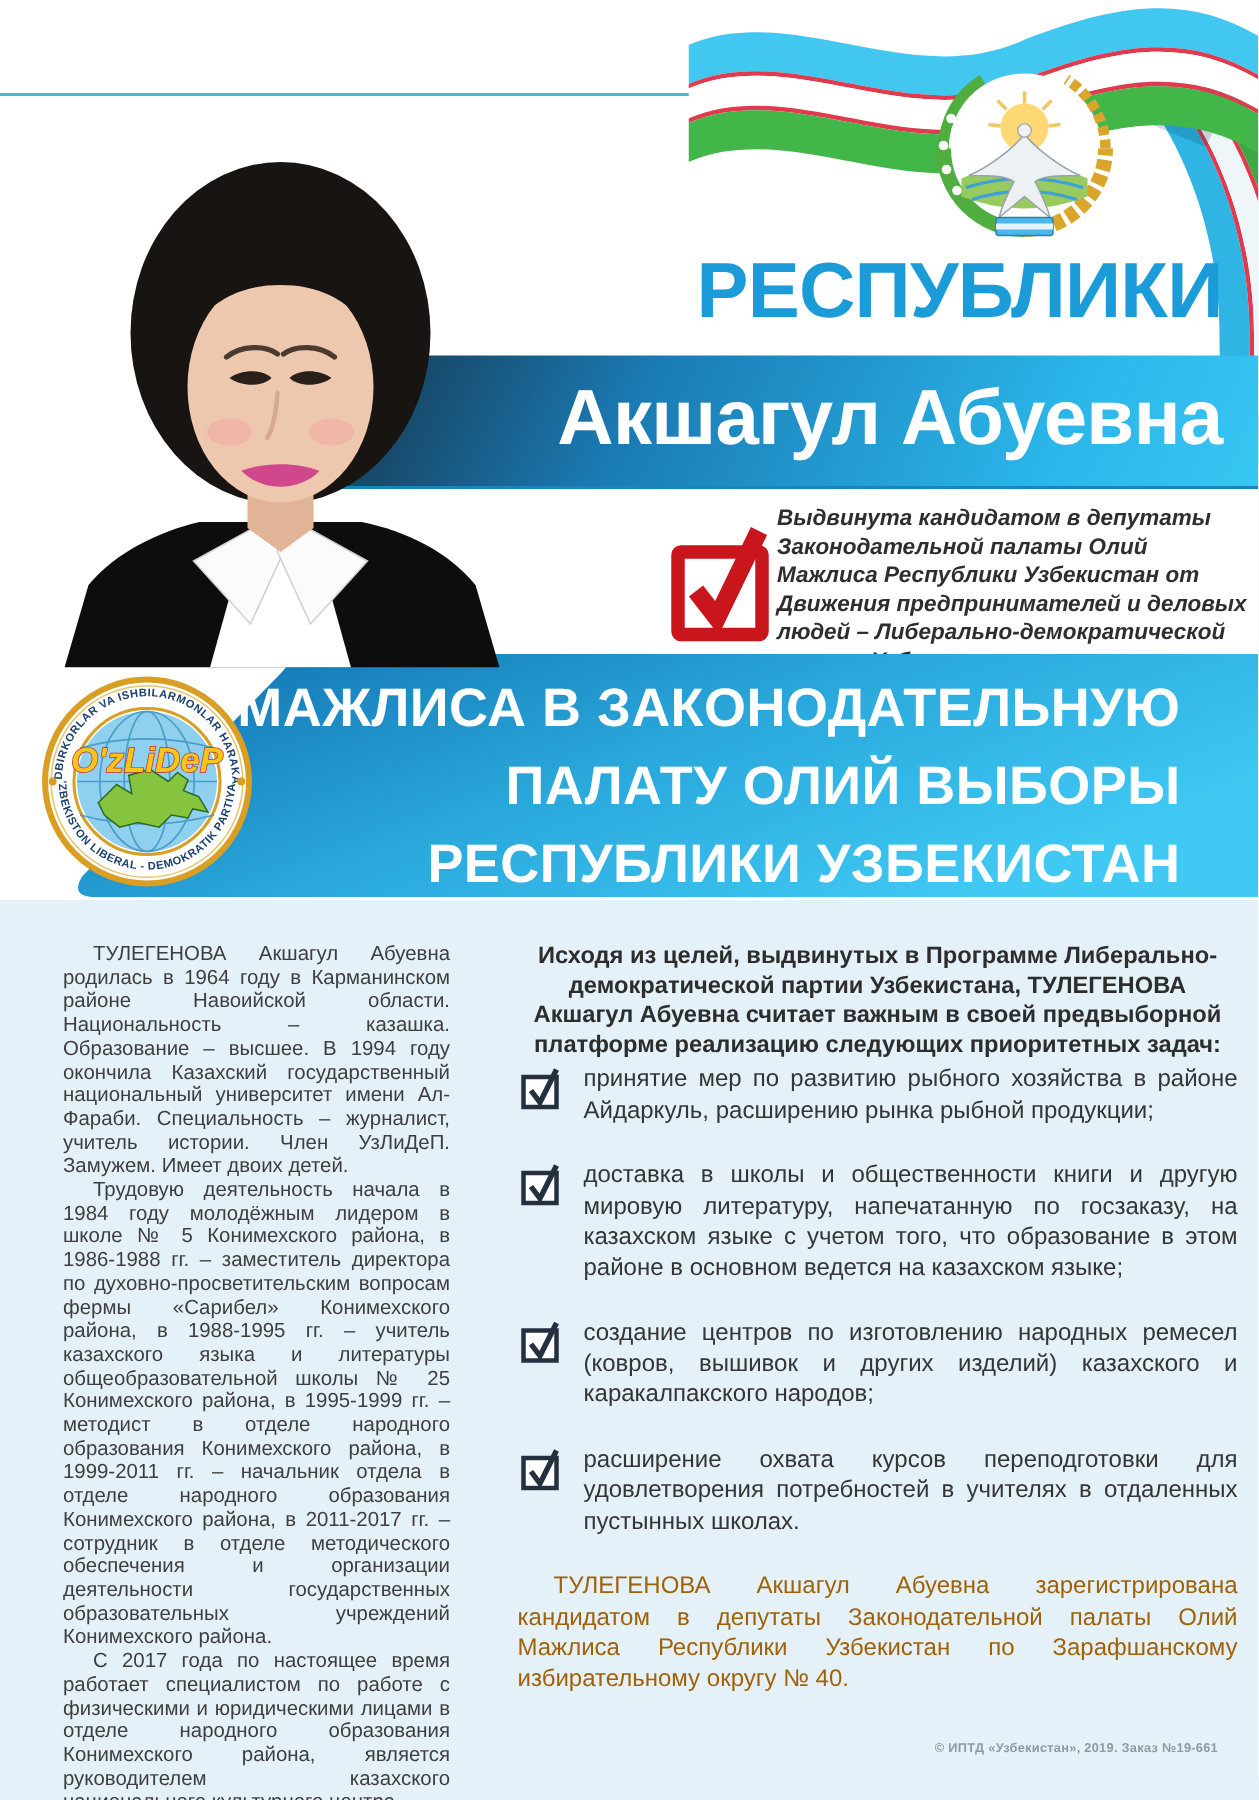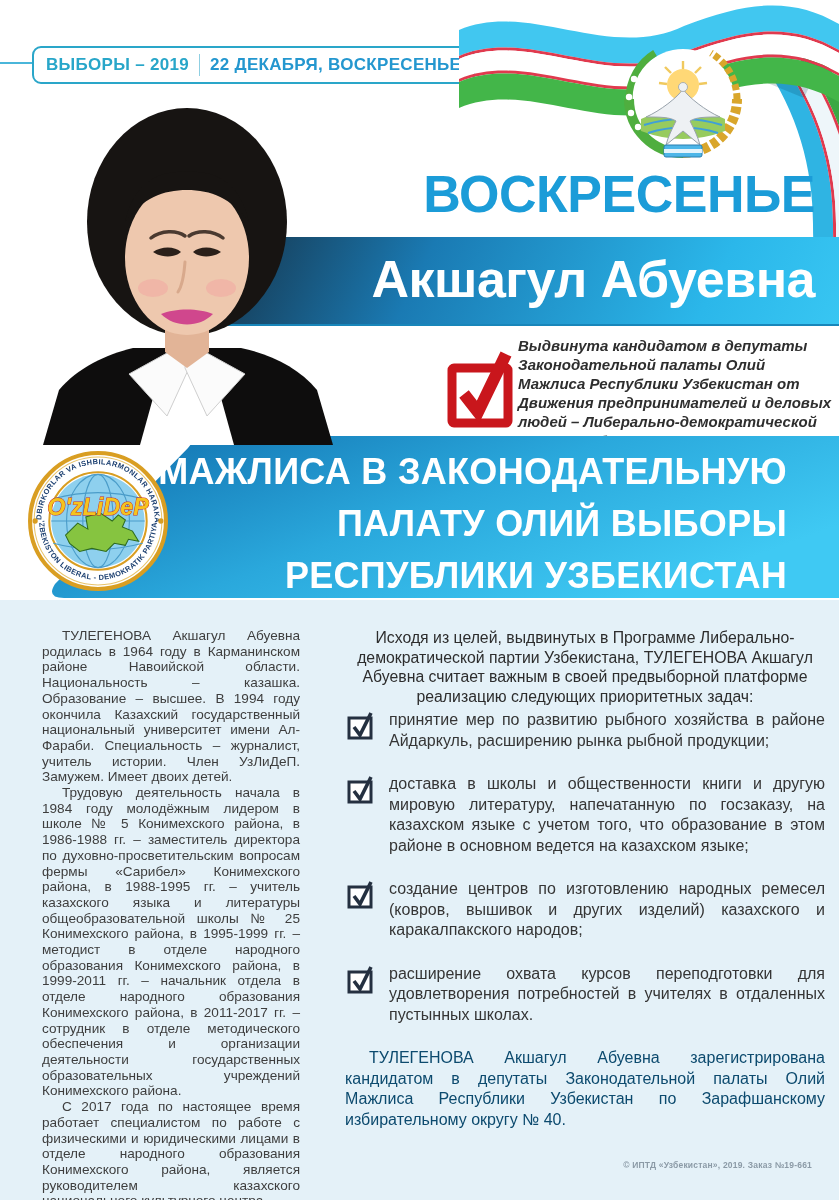--- a/index.html
+++ b/index.html
@@ -41,41 +41,36 @@
   .banner-text div{font-size:36px;line-height:52px;font-weight:700;color:#ffffff;letter-spacing:.3px;}
 
   .party-logo{position:absolute;left:27px;top:450px;width:142px;height:142px;z-index:3;}
 
   
   .content-bg{position:absolute;left:0;top:600px;width:839px;height:600px;background:#e4f1f8;}
   .bio-col{position:absolute;left:42px;top:628px;width:258px;font-size:13.6px;line-height:15.7px;
         text-align:justify;color:#3e3e3e;}
   .bio-col p{margin:0;text-indent:20px;}
   .platform-col{position:absolute;left:345px;top:628px;width:480px;}
-  .platform-intro{font-weight:400;font-size:15.8px;line-height:19.5px;text-align:center;
+  .platform-intro{font-weight:700;font-size:15.8px;line-height:19.5px;text-align:center;
         color:#2d2d2d;padding:0 8px;}
   .platform-list{margin-top:4px;}
   .platform-item{position:relative;padding-left:44px;margin-bottom:23px;font-size:16px;
         line-height:20.5px;text-align:justify;color:#353535;}
   .item-check{position:absolute;left:2px;top:0;width:28px;height:30px;}
   .platform-conclusion{margin-top:4px;font-size:16px;line-height:20.5px;text-align:justify;
-        text-indent:24px;color:#0c4a6e;}
+        text-indent:24px;color:#a16207;}
   .imprint{position:absolute;right:27px;top:1160px;font-size:8.5px;color:#8b9aa6;letter-spacing:.2px;font-weight:bold;}
 </style>
 </head>
 <body>
 
 <div class="page">
 
   <div class="badge-line"></div>
-  <div class="elections-badge">
-    <span class="badge-left">ВЫБОРЫ – 2019</span>
-    <span class="badge-sep"></span>
-    <span class="badge-right">22 ДЕКАБРЯ, ВОСКРЕСЕНЬЕ</span>
-  </div>
 
   <svg class="flag-ribbon" viewBox="0 0 380 320">
 
     <path d="M300,58 C338,108 354,168 354,224 C354,262 358,288 364,310 L384,310 C378,288 374,262 374,224 C374,168 358,108 320,58 Z" fill="#2fb4e3"></path>
     <path d="M320,58 C358,108 374,168 374,224 C374,262 378,288 384,310 L387,310 C381,288 377,262 377,224 C377,168 361,108 323,58 Z" fill="#e03a4e"></path>
     <path d="M323,58 C361,108 377,168 377,224 C377,262 381,288 387,310 L404,310 C398,288 394,262 394,224 C394,168 378,108 340,58 Z" fill="#eef6fa"></path>
     <path d="M340,58 C378,108 394,168 394,224 C394,262 398,288 404,310 L407,310 C401,288 397,262 397,224 C397,168 381,108 343,58 Z" fill="#e03a4e"></path>
     <path d="M343,58 C381,108 397,168 397,224 C397,262 401,288 407,310 L427,310 C421,288 417,262 417,224 C417,168 401,108 363,58 Z" fill="#3aa843"></path>
     <path d="M295,48 L368,48 L345,98 L306,82 Z" fill="#00324f" opacity="0.18"></path>
 
@@ -106,21 +101,21 @@
       <line x1="99" y1="56" x2="91" y2="57"></line>
     </g>
     <path d="M33,92 Q75,72 117,92 L117,104 Q75,120 33,104 Z" fill="#97cb5f"></path>
     <path d="M36,98 Q75,86 114,98 M40,106 Q75,95 110,106" stroke="#3f9fd9" stroke-width="2" fill="none"></path>
     <path d="M75,62 C70,70 52,84 38,90 C52,90 62,90 68,94 C64,102 60,110 58,118 L75,104 L92,118 C90,110 86,102 82,94 C88,90 98,90 112,90 C98,84 80,70 75,62 Z" fill="#eef1f4" stroke="#98a2ab" stroke-width="1"></path>
     <circle cx="75" cy="60" r="4.5" fill="#eef1f4" stroke="#98a2ab" stroke-width="0.8"></circle>
     <rect x="56" y="118" width="38" height="12" rx="2" fill="#4db6e8" stroke="#2a7fb0"></rect>
     <rect x="56" y="122" width="38" height="4" fill="#ffffff" opacity="0.85"></rect>
   </svg>
 
-  <div class="surname">ВОСКРЕСЕНЬЕ</div>
+  <div class="surname">РЕСПУБЛИКИ</div>
   <div class="name-band">
     <span>Акшагул Абуевна</span>
   </div>
 
   <svg class="portrait" viewBox="0 0 305 365">
     <ellipse cx="152" cy="142" rx="100" ry="114" fill="#171412"></ellipse>
     <path d="M8,365 L24,310 C42,288 72,274 98,268 L206,268 C236,274 264,288 282,310 L298,365 Z" fill="#0e0d0d"></path>
     <path d="M105,365 L128,282 L152,264 L176,282 L199,365 Z" fill="#ffffff"></path>
     <path d="M152,262 L94,294 L132,336 L154,288 Z" fill="#fbfbfb" stroke="#cfcfcf" stroke-width="1"></path>
     <path d="M152,262 L210,294 L172,336 L150,288 Z" fill="#fbfbfb" stroke="#cfcfcf" stroke-width="1"></path>

